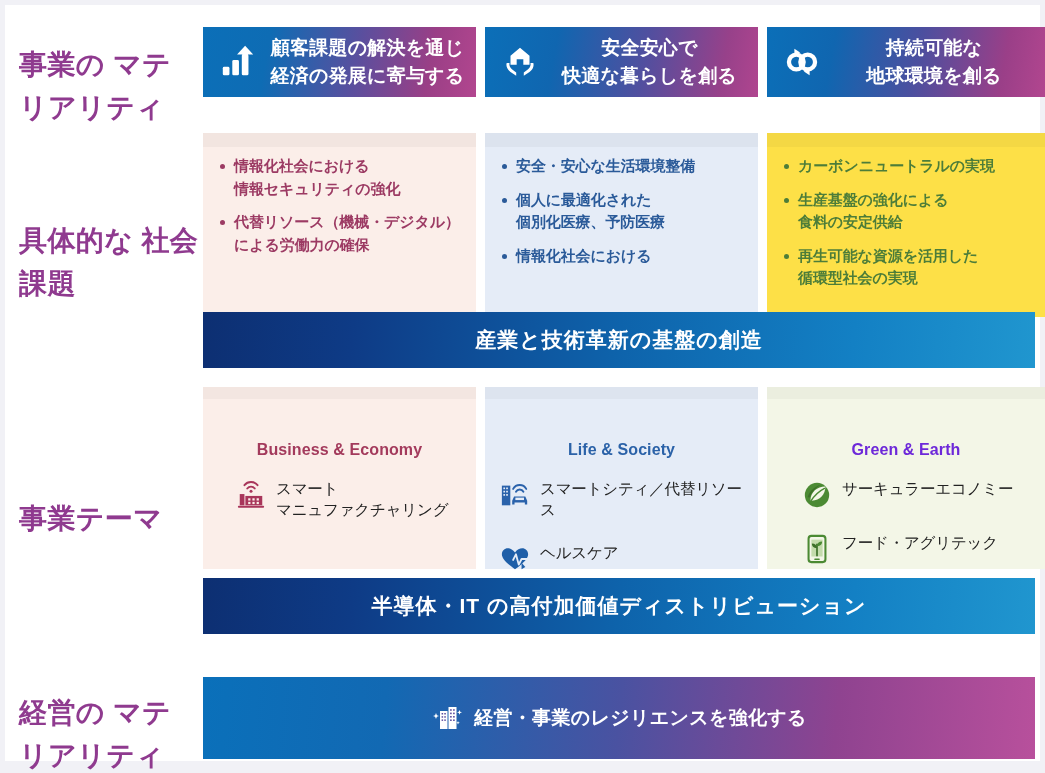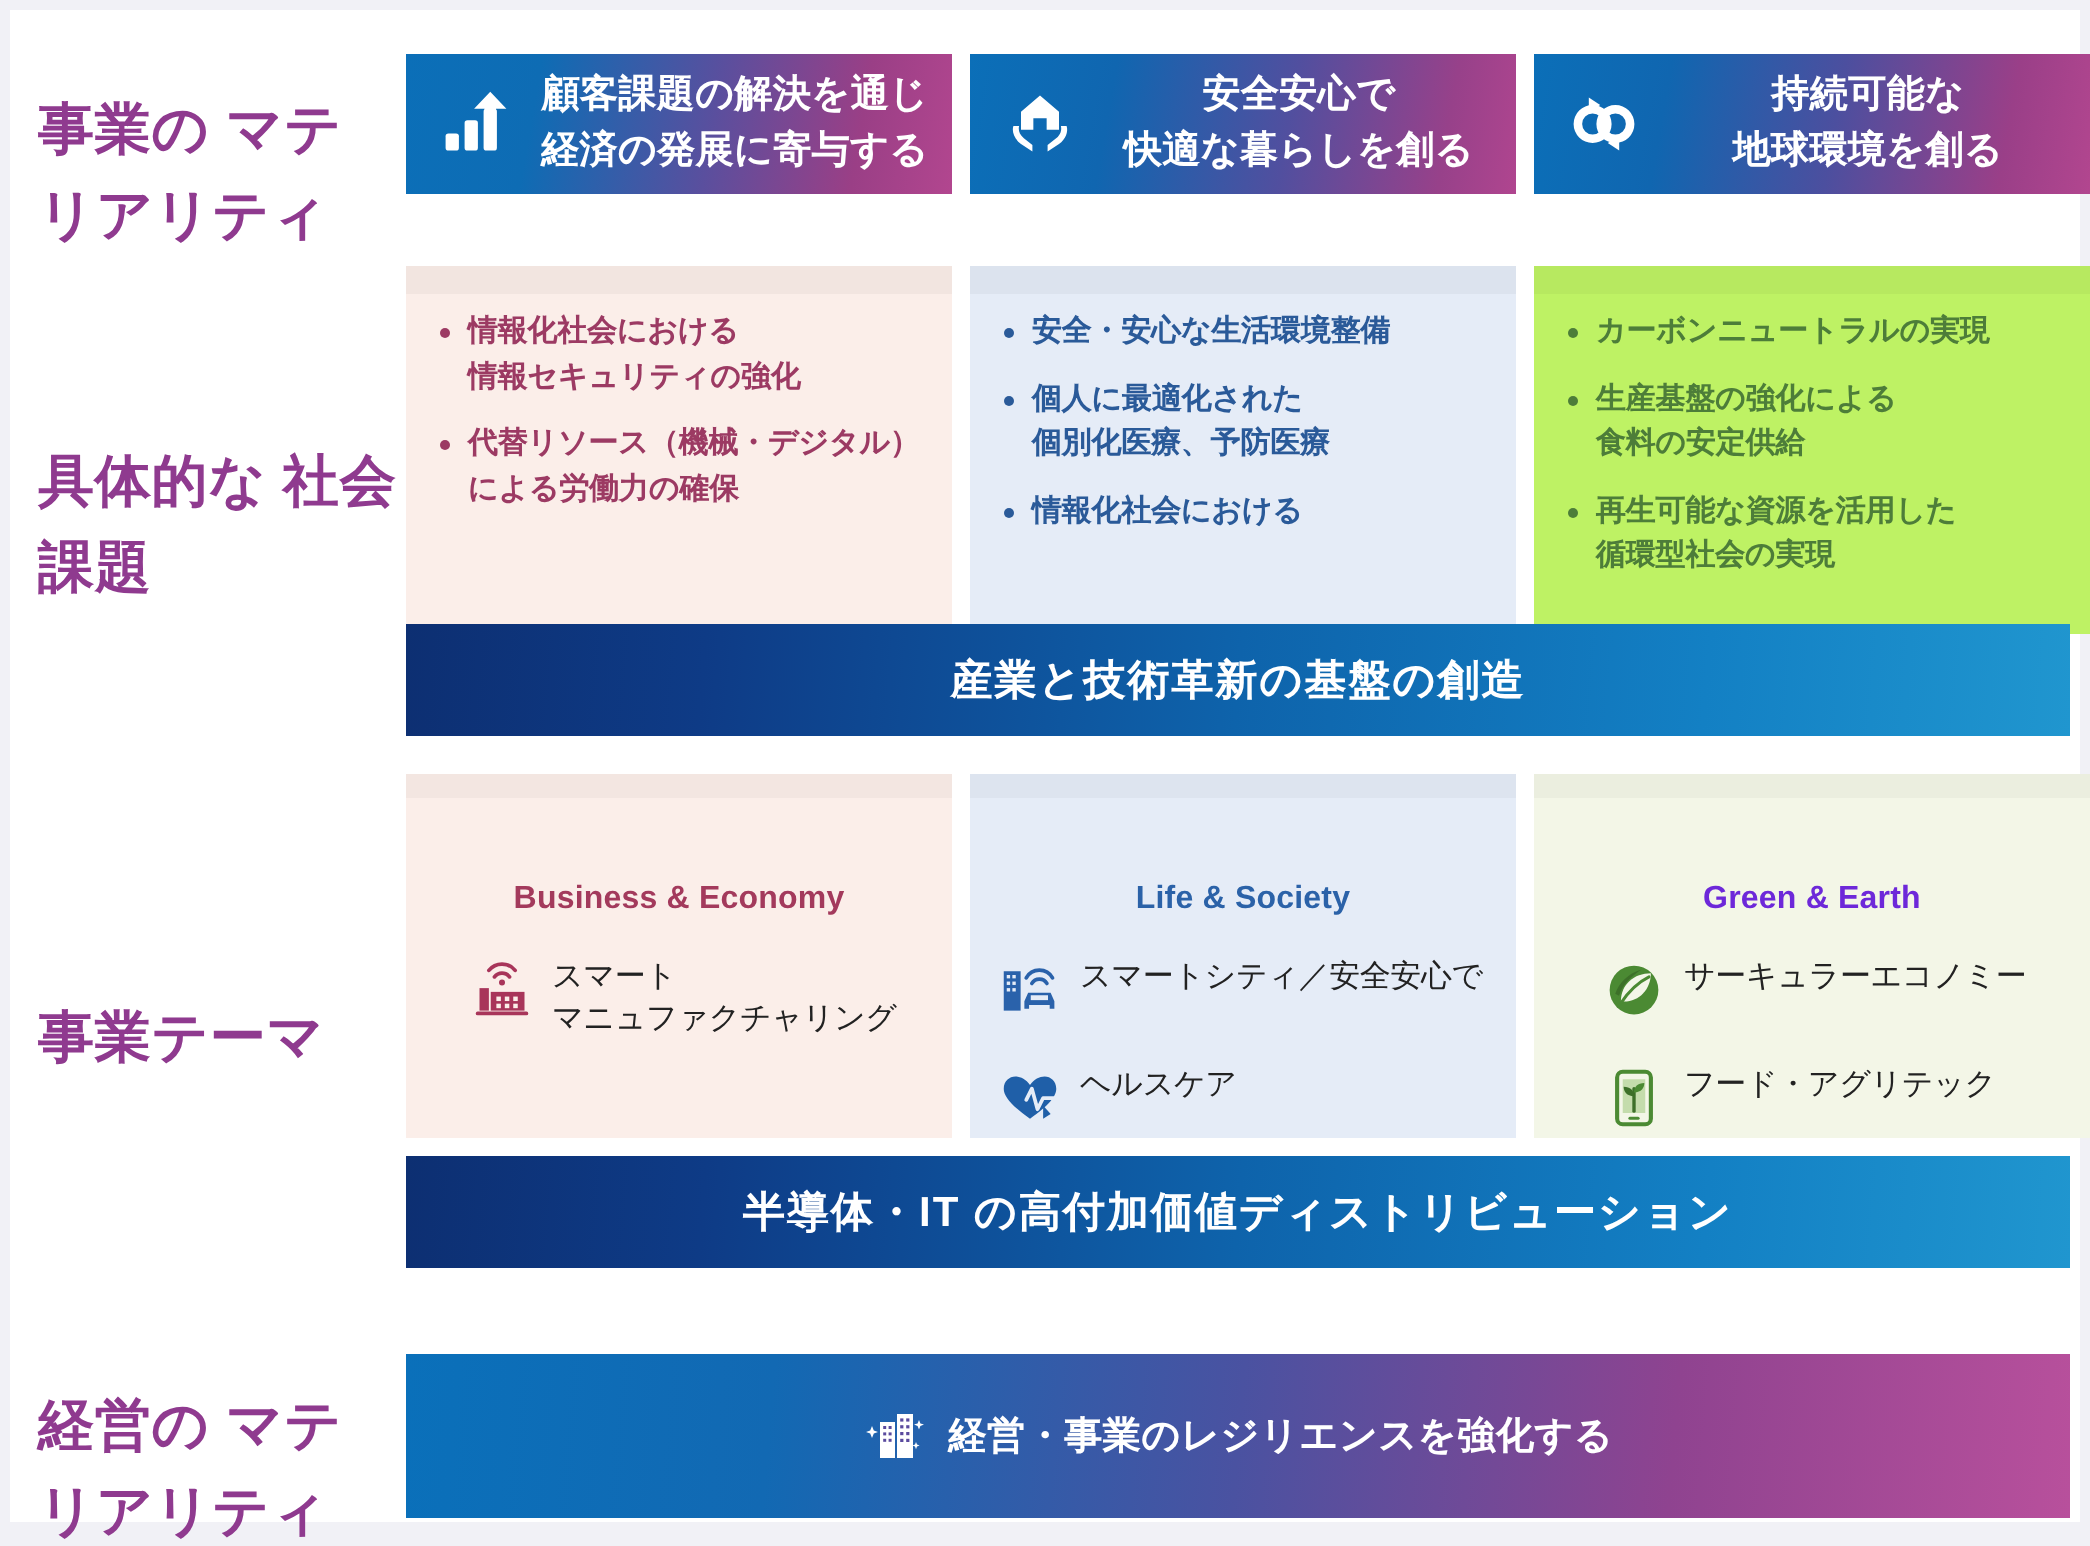--- a/index.html
+++ b/index.html
@@ -98,21 +98,21 @@
 
   .issue-panel {
     position: absolute;
     left: 0; right: 0;
     top: 0;
     height: 184px;
     padding: 22px 16px 10px 16px;
   }
   .issue-panel.p0 { background: #fbeee9; }
   .issue-panel.p1 { background: #e5ecf7; }
-  .issue-panel.p2 { background: #bef264; }
+  .issue-panel.p2 { background: #fde047; }
   .issue-panel::before {
     content: "";
     position: absolute;
     left: 0; right: 0; top: 0;
     height: 14px;
     background: rgba(0,0,0,0.035);
   }
 
   .issue-list { list-style: none; position: relative; }
   .issue-list li {
@@ -379,21 +379,21 @@
                 <rect x="3.6" y="11.5" width="1.8" height="1.8" fill="#e5ecf7"></rect>
                 <rect x="6.6" y="11.5" width="1.8" height="1.8" fill="#e5ecf7"></rect>
                 <rect x="3.6" y="15" width="1.8" height="1.8" fill="#e5ecf7"></rect>
                 <rect x="6.6" y="15" width="1.8" height="1.8" fill="#e5ecf7"></rect>
                 <path d="M14 9.5 A8 8 0 0 1 28 9.5" fill="none" stroke="#2a62ab" stroke-width="2" stroke-linecap="round"></path>
                 <path d="M17 12.5 A4.6 4.6 0 0 1 25 12.5" fill="none" stroke="#2a62ab" stroke-width="2" stroke-linecap="round"></path>
                 <path d="M13 22 L15 17.5 L27 17.5 L29 22 L29 26 L26.5 26 L26.5 24 L15.5 24 L15.5 26 L13 26 Z" fill="#2a62ab"></path>
                 <rect x="16.4" y="18.8" width="9.2" height="2.6" fill="#e5ecf7"></rect>
               </svg>
             </span>
-            <span>スマートシティ／安全安心で</span>
+            <span>スマートシティ／代替リソース</span>
           </div>
           <div class="theme-item">
             <span class="t-icon">
               <svg viewBox="0 0 32 32" aria-hidden="true">
                 <path d="M16 27 C6 20 2 15 2 11 C2 7 5 4.5 8.2 4.5 C11 4.5 13.8 6 16 9 C18.2 6 21 4.5 23.8 4.5 C27 4.5 30 7 30 11 C30 15 26 20 16 27 Z" fill="#1f5fa8"></path>
                 <path d="M14 17 L17 11 L20 22 L23 16 L29 16" fill="none" stroke="#e5ecf7" stroke-width="2" stroke-linecap="round" stroke-linejoin="round"></path>
                 <path d="M23 20 L23 27 L27 24.5 Z" fill="#1f5fa8"></path>
               </svg>
             </span>
             <span>ヘルスケア</span>

